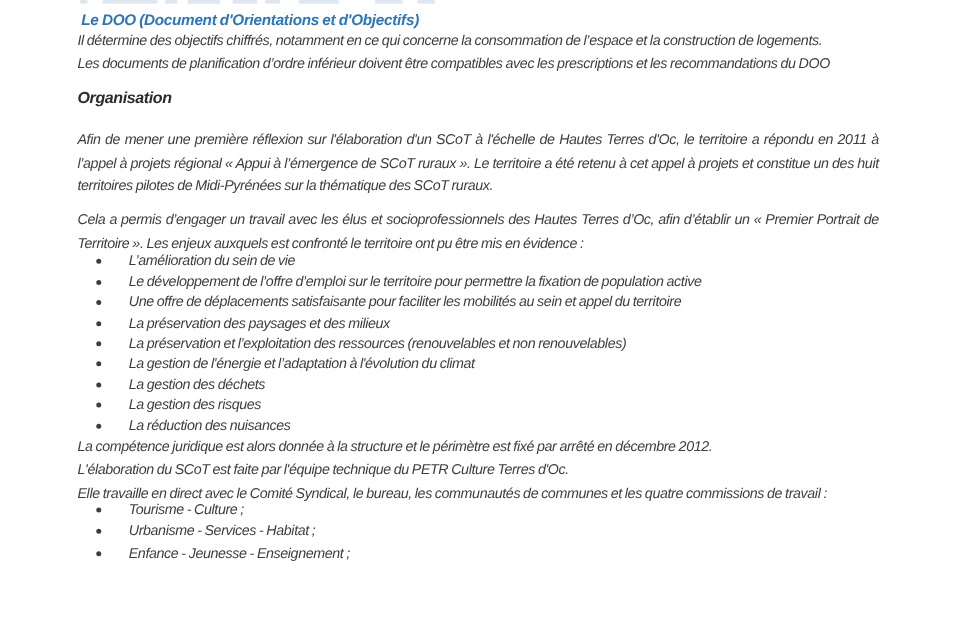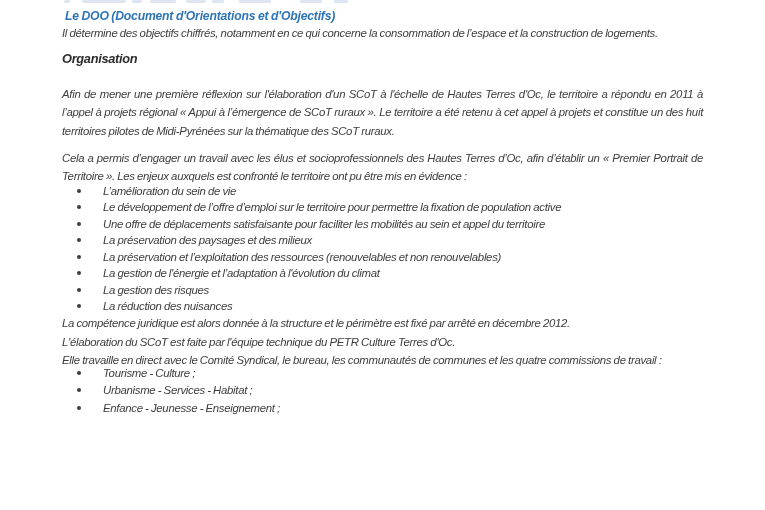--- a/index.html
+++ b/index.html
@@ -81,34 +81,36 @@
   <span style="left:238px;width:22px"></span>
   <span style="left:272px;width:14px"></span>
 </div>
 
 <div class="page">
 
   <h1 class="doo-heading">Le DOO (Document d'Orientations et d'Objectifs)</h1>
 
   <p class="just p-doo1">Il détermine des objectifs chiffrés, notamment en ce qui concerne la consommation de l’espace et la construction de logements.</p>
 
+  <p class="just">Les documents de planification d’ordre inférieur doivent être compatibles avec les prescriptions et les recommandations du DOO</p>
 
   <h2 class="org-heading">Organisation</h2>
 
   <p class="just p-afin">Afin de mener une première réflexion sur l'élaboration d'un SCoT à l'échelle de Hautes Terres d'Oc, le territoire a répondu en 2011 à l’appel à projets régional « Appui à l’émergence de SCoT ruraux ». Le territoire a été retenu à cet appel à projets et constitue un des huit territoires pilotes de Midi-Pyrénées sur la thématique des SCoT ruraux.</p>
 
   <p class="just p-cela">Cela a permis d’engager un travail avec les élus et socioprofessionnels des Hautes Terres d’Oc, afin d’établir un « Premier Portrait de Territoire ». Les enjeux auxquels est confronté le territoire ont pu être mis en évidence :</p>
 
   <ul class="bullets enjeux">
     <li>L’amélioration du sein de vie</li>
     <li>Le développement de l’offre d’emploi sur le territoire pour permettre la fixation de population active</li>
     <li>Une offre de déplacements satisfaisante pour faciliter les mobilités au sein et appel du territoire</li>
     <li>La préservation des paysages et des milieux</li>
     <li>La préservation et l’exploitation des ressources (renouvelables et non renouvelables)</li>
     <li>La gestion de l'énergie et l’adaptation à l'évolution du climat</li>
+    <li>La gestion des déchets</li>
     <li>La gestion des risques</li>
     <li>La réduction des nuisances</li>
   </ul>
 
   <p class="p-comp">La compétence juridique est alors donnée à la structure et le périmètre est fixé par arrêté en décembre 2012.</p>
 
   <p>L'élaboration du SCoT est faite par l'équipe technique du PETR Culture Terres d'Oc.</p>
 
   <p class="just">Elle travaille en direct avec le Comité Syndical, le bureau, les communautés de communes et les quatre commissions de travail :</p>
 

